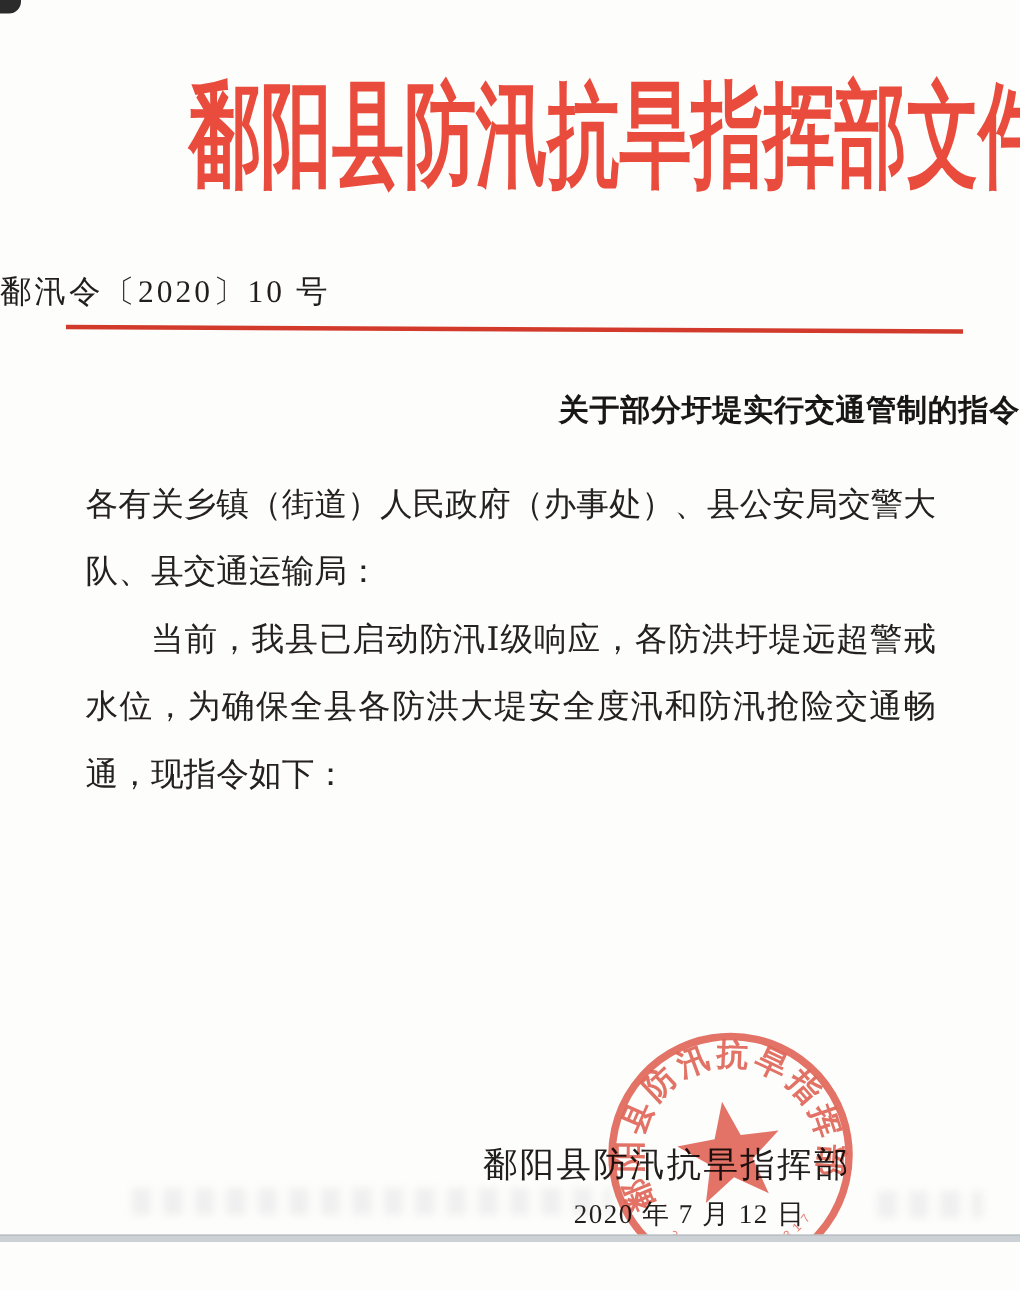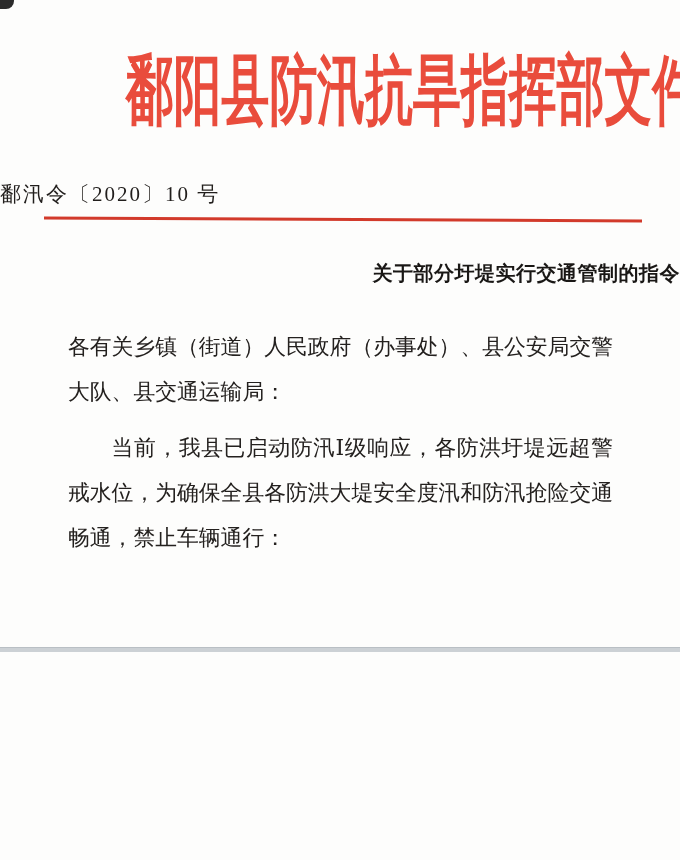--- a/index.html
+++ b/index.html
@@ -6,21 +6,21 @@
     --header-red: #e94c3c;
     --rule-red: #d23a2b;
     --seal-red: #dd5242;
     --text-black: #211e1c;
   }
   * { box-sizing: border-box; }
   html, body { margin: 0; padding: 0; background: #fdfdfc; }
   .page {
     position: relative;
     width: 680px;
-    height: 652px;
+    height: 828px;
     background: #fdfdfc;
     overflow: hidden;
     font-family: "Liberation Serif", "DejaVu Serif", serif;
     color: var(--text-black);
     text-decoration: underline;
   }
 
   
   .header-title {
     position: absolute;
@@ -74,21 +74,21 @@
   .body-text {
     position: absolute;
     top: 314px;
     left: 57px;
     width: 567px;
     font-size: 21.8px;
     line-height: 45px;
     text-align: justify;
     color: #24211f;
   }
-  .body-text p { margin: 11px; }
+  .body-text p { margin: 0; }
   .body-text p.indent { text-indent: 2em; }
 
   .signature {
     position: absolute;
     top: 761px;
     right: 113px;
     font-size: 23px;
     letter-spacing: 1.5px;
     white-space: nowrap;
   }
@@ -148,21 +148,21 @@
   <div class="header-title">鄱阳县防汛抗旱指挥部文件</div>
 
   <div class="doc-number">鄱汛令〔2020〕10 号</div>
 
   <div class="red-rule"></div>
 
   <div class="doc-title">关于部分圩堤实行交通管制的指令</div>
 
   <div class="body-text">
     <p>各有关乡镇（街道）人民政府（办事处）、县公安局交警大队、县交通运输局：</p>
-    <p class="indent">当前，我县已启动防汛Ⅰ级响应，各防洪圩堤远超警戒水位，为确保全县各防洪大堤安全度汛和防汛抢险交通畅通，禁止车辆通行：</p>
+    <p class="indent">当前，我县已启动防汛Ⅰ级响应，各防洪圩堤远超警戒水位，为确保全县各防洪大堤安全度汛和防汛抢险交通畅通，现指令如下：</p>
   </div>
 
   <div class="signature">鄱阳县防汛抗旱指挥部</div>
 
   <div class="doc-date">2020 年 7 月 12 日</div>
 
   <div class="seal">
     <svg viewBox="0 0 172 172" xmlns="http://www.w3.org/2000/svg">
       <defs>
         <path id="ring-arc" d="M 31.6,111.4 A 60,60 0 1 1 140.4,111.4" fill="none"></path>

